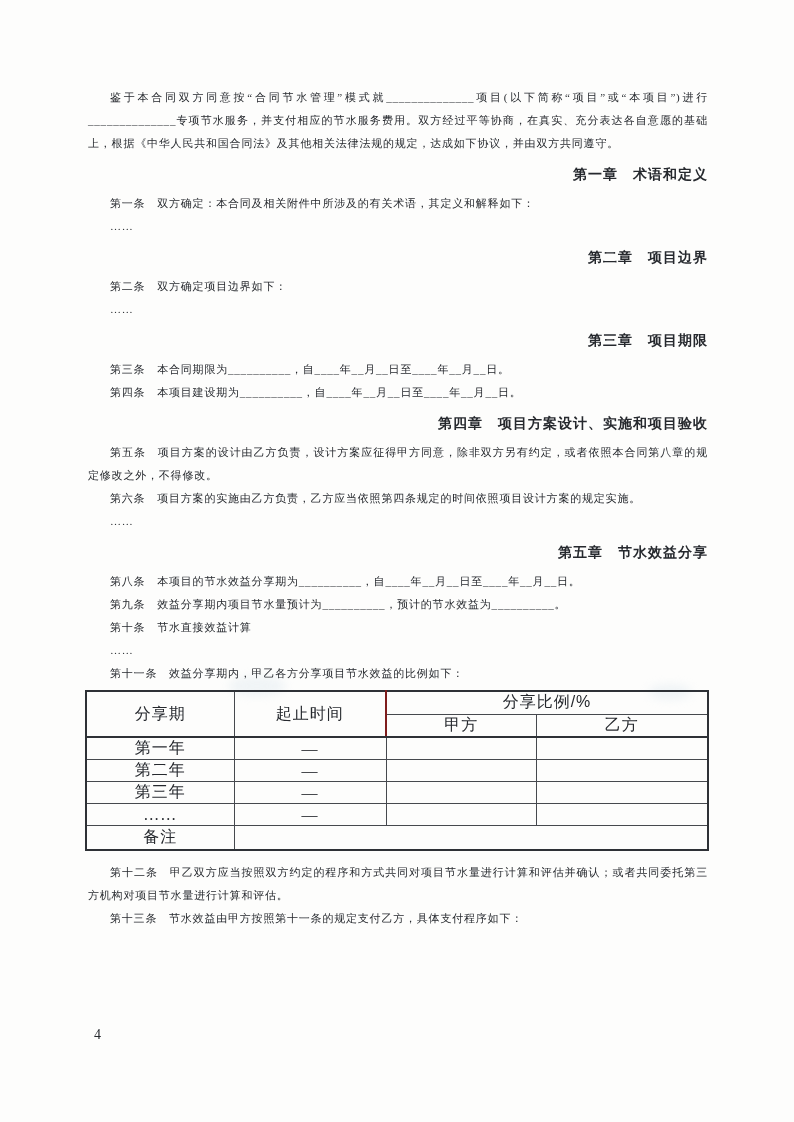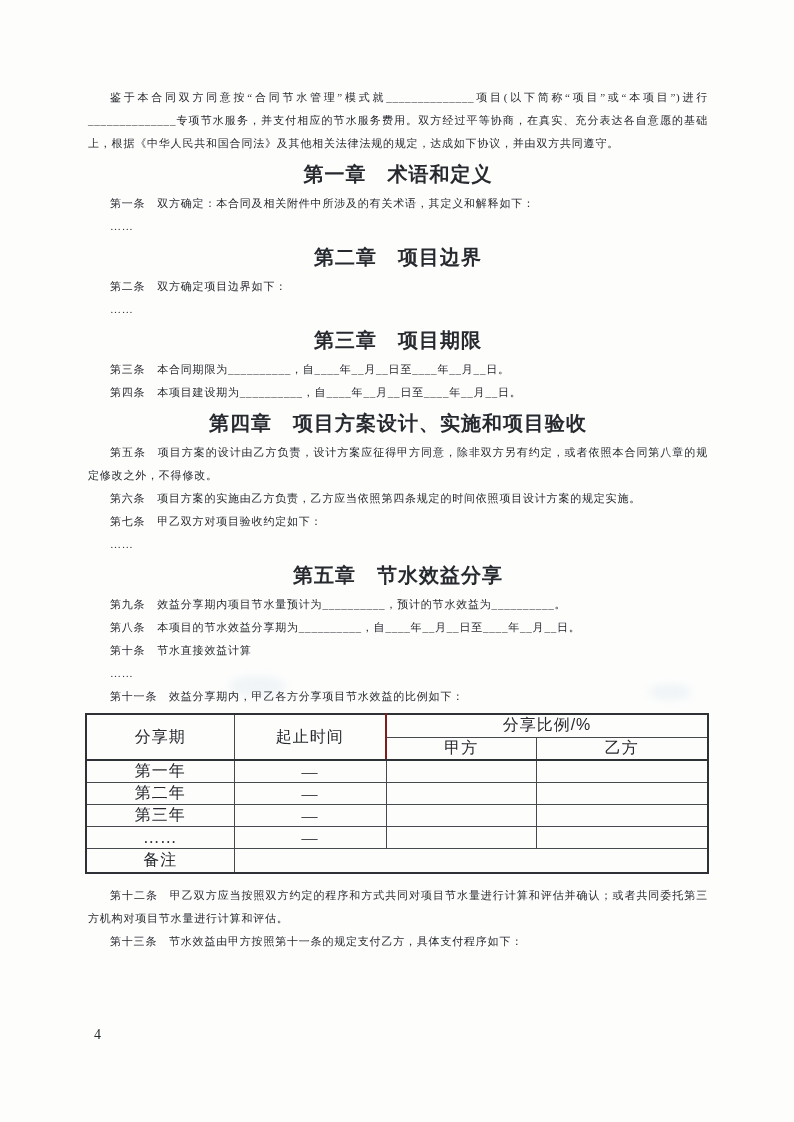--- a/index.html
+++ b/index.html
@@ -30,23 +30,23 @@
   .para, .art, .dots-line {
     font-size:11px; line-height:23px;
     letter-spacing:0.8px;
     text-align:justify;
     text-indent:2em;
     margin:0;
   }
   .chapter {
     font-family:"Liberation Sans","DejaVu Sans",sans-serif;
     font-weight:700;
-    font-size:20px; line-height:23px;
+    font-size:14px; line-height:23px;
     letter-spacing:1px;
-    text-align:center;
+    text-align:right;
     text-indent:0;
     margin:8px 0 6px 0;
   }
   table.share-table {
     border-collapse:collapse;
     width:622px;
     margin:5px 0 10px -3px;
     table-layout:fixed;
     border:2px solid #2e3136;
     font-size:16px;
@@ -103,26 +103,25 @@
     <p class="art">第二条　双方确定项目边界如下：</p>
     <p class="dots-line">……</p>
 
     <h2 class="chapter">第三章　项目期限</h2>
     <p class="art">第三条　本合同期限为__________，自____年__月__日至____年__月__日。</p>
     <p class="art">第四条　本项目建设期为__________，自____年__月__日至____年__月__日。</p>
 
     <h2 class="chapter">第四章　项目方案设计、实施和项目验收</h2>
     <p class="art">第五条　项目方案的设计由乙方负责，设计方案应征得甲方同意，除非双方另有约定，或者依照本合同第八章的规定修改之外，不得修改。</p>
     <p class="art">第六条　项目方案的实施由乙方负责，乙方应当依照第四条规定的时间依照项目设计方案的规定实施。</p>
-    <p class="art">第七条　甲乙双方对项目验收约定如下：</p>
     <p class="dots-line">……</p>
 
     <h2 class="chapter">第五章　节水效益分享</h2>
+    <p class="art">第八条　本项目的节水效益分享期为__________，自____年__月__日至____年__月__日。</p>
     <p class="art">第九条　效益分享期内项目节水量预计为__________，预计的节水效益为__________。</p>
-    <p class="art">第八条　本项目的节水效益分享期为__________，自____年__月__日至____年__月__日。</p>
     <p class="art">第十条　节水直接效益计算</p>
     <p class="dots-line">……</p>
     <p class="art">第十一条　效益分享期内，甲乙各方分享项目节水效益的比例如下：</p>
 
     <table class="share-table">
       <colgroup>
         <col style="width:148px">
         <col style="width:152px">
         <col style="width:150px">
         <col style="width:172px">

